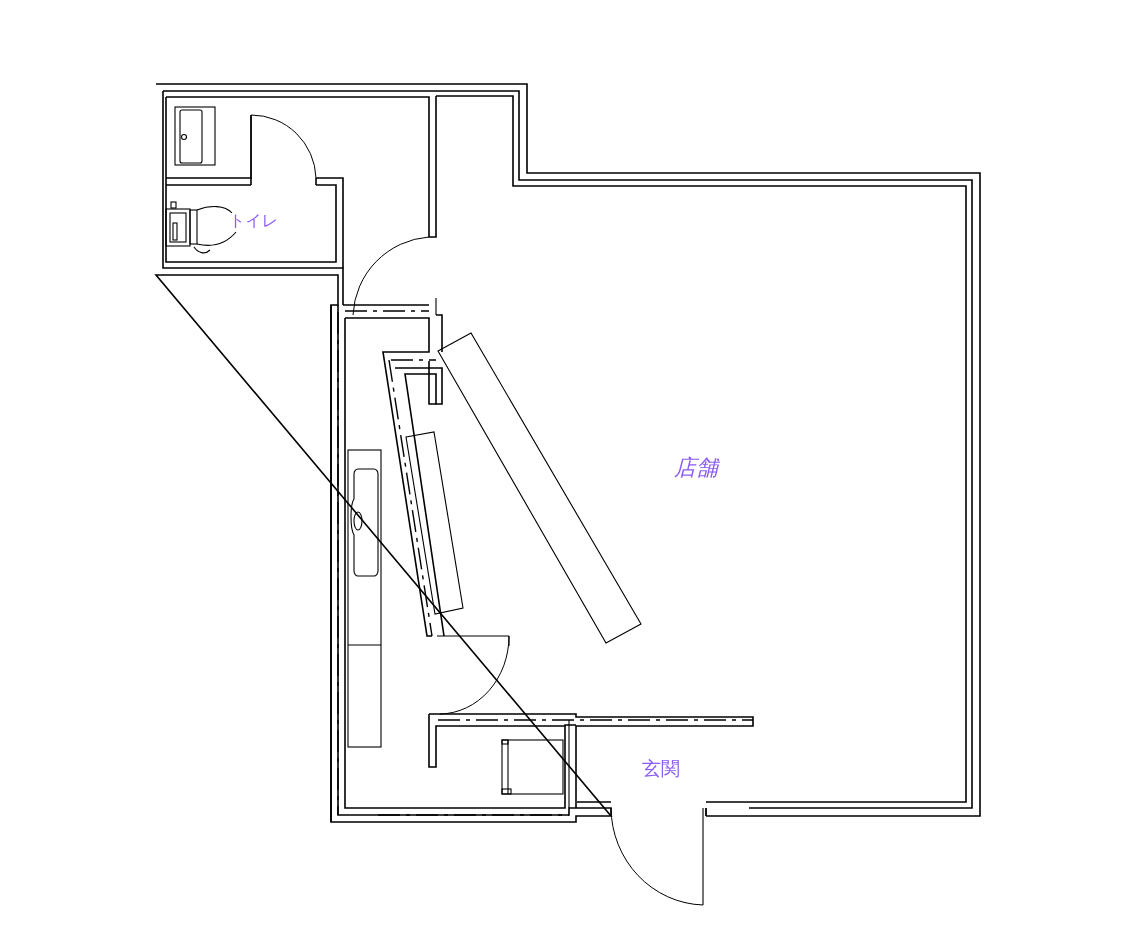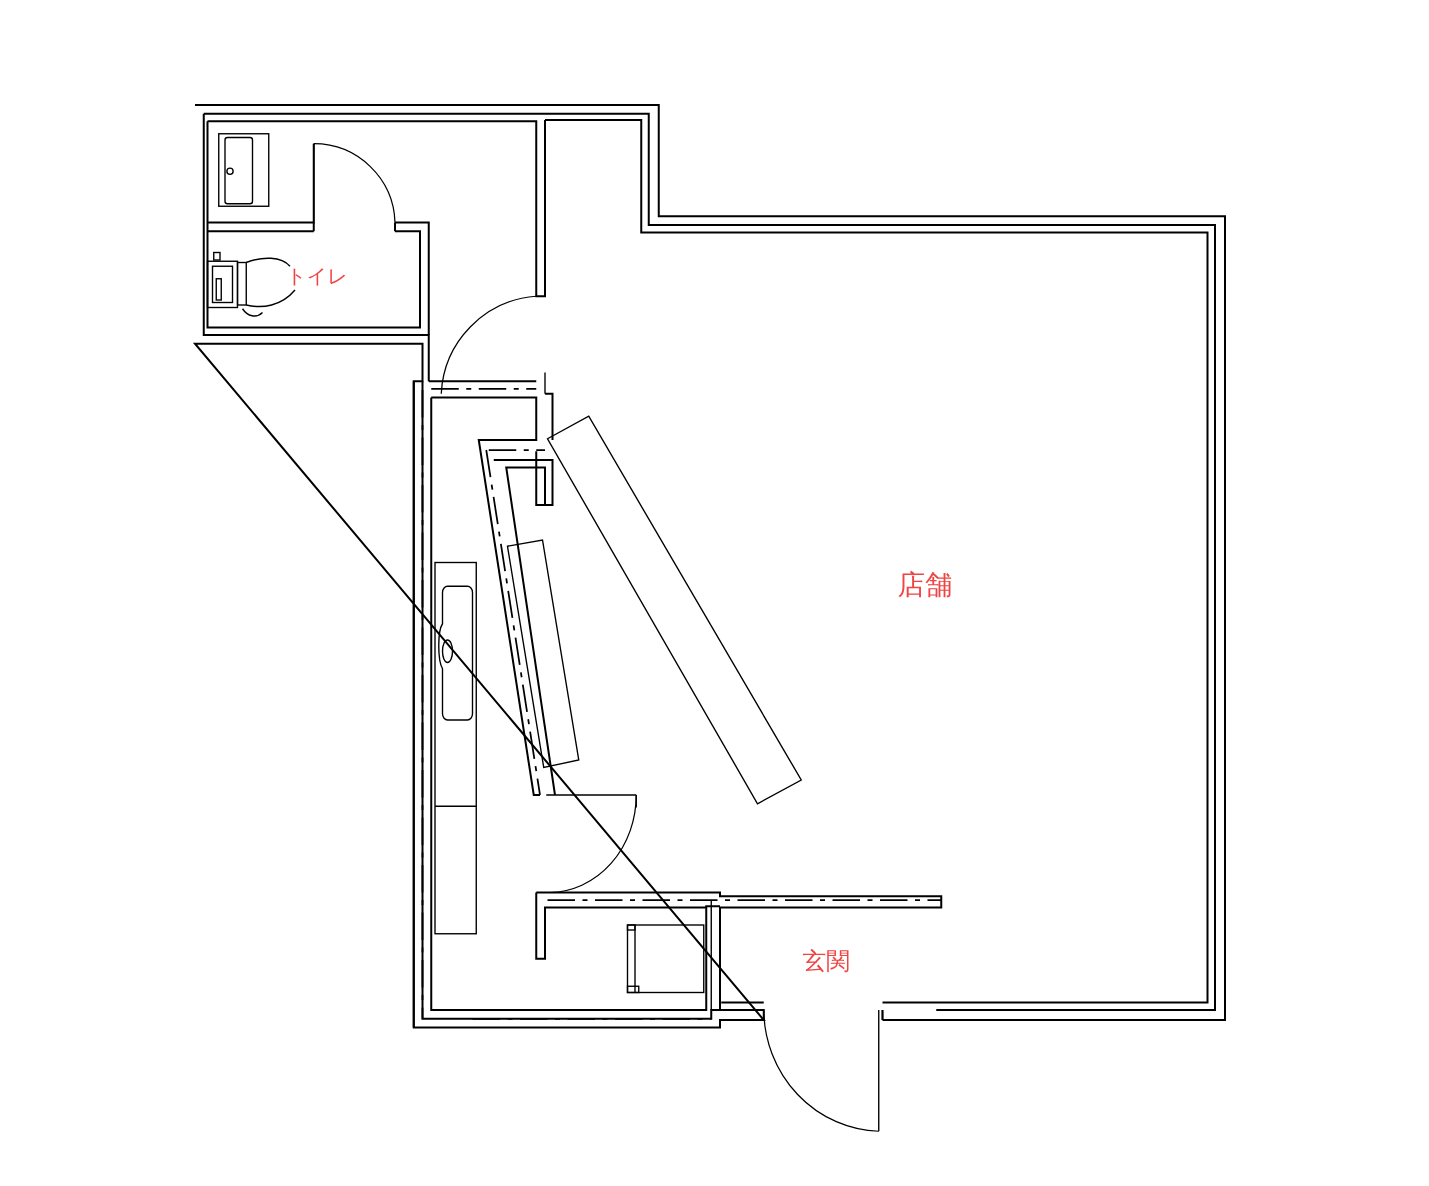--- a/index.html
+++ b/index.html
@@ -2,21 +2,21 @@
 <html><head>
   <meta charset="utf-8">
   <style>
     html, body { margin:0; padding:0; background:#ffffff; }
     body { width:1143px; height:949px; position:relative; overflow:hidden; font-family:"DejaVu Sans", sans-serif; }
     svg { position:absolute; left:0; top:0; }
     .w { fill:none; stroke:#000; stroke-width:1.6; }
     .t { fill:none; stroke:#000; stroke-width:1.1; }
     .arc { fill:none; stroke:#000; stroke-width:1; }
     .dash { fill:none; stroke:#000; stroke-width:1.4; stroke-dasharray:22 6 4 6; }
-    .label { position:absolute; color:#ef4444; white-space:nowrap; }
+    .label { position:absolute; color:#8b5cf6; white-space:nowrap; }
     .lbl-big { font-size:22px; }
     .lbl-mid { font-size:19px; }
     .lbl-sm { font-size:16px; }
   </style>
 </head>
 <body>
 
 <svg width="1143" height="949" viewBox="0 0 1143 949" xmlns="http://www.w3.org/2000/svg">
 
   <g>
@@ -110,14 +110,14 @@
     <rect class="t" x="502" y="740" width="6" height="4"></rect>
     <rect class="t" x="502" y="789" width="9" height="5"></rect>
   </g>
 
   <path class="arc" d="M611,808 A95,98 0 0 0 703,905"></path>
   <line class="t" x1="703" y1="808" x2="703" y2="905"></line>
   <line class="t" x1="706" y1="808" x2="706" y2="816"></line>
 </svg>
 
 <div class="label lbl-sm" style="left:229px;top:211px;">トイレ</div>
-<div class="label lbl-big" style="left:718px;top:453px;">店舗</div>
+<div class="label lbl-big" style="left:674px;top:453px;font-style:italic;">店舗</div>
 <div class="label lbl-mid" style="left:642px;top:756px;">玄関</div>
 
 </body></html>

